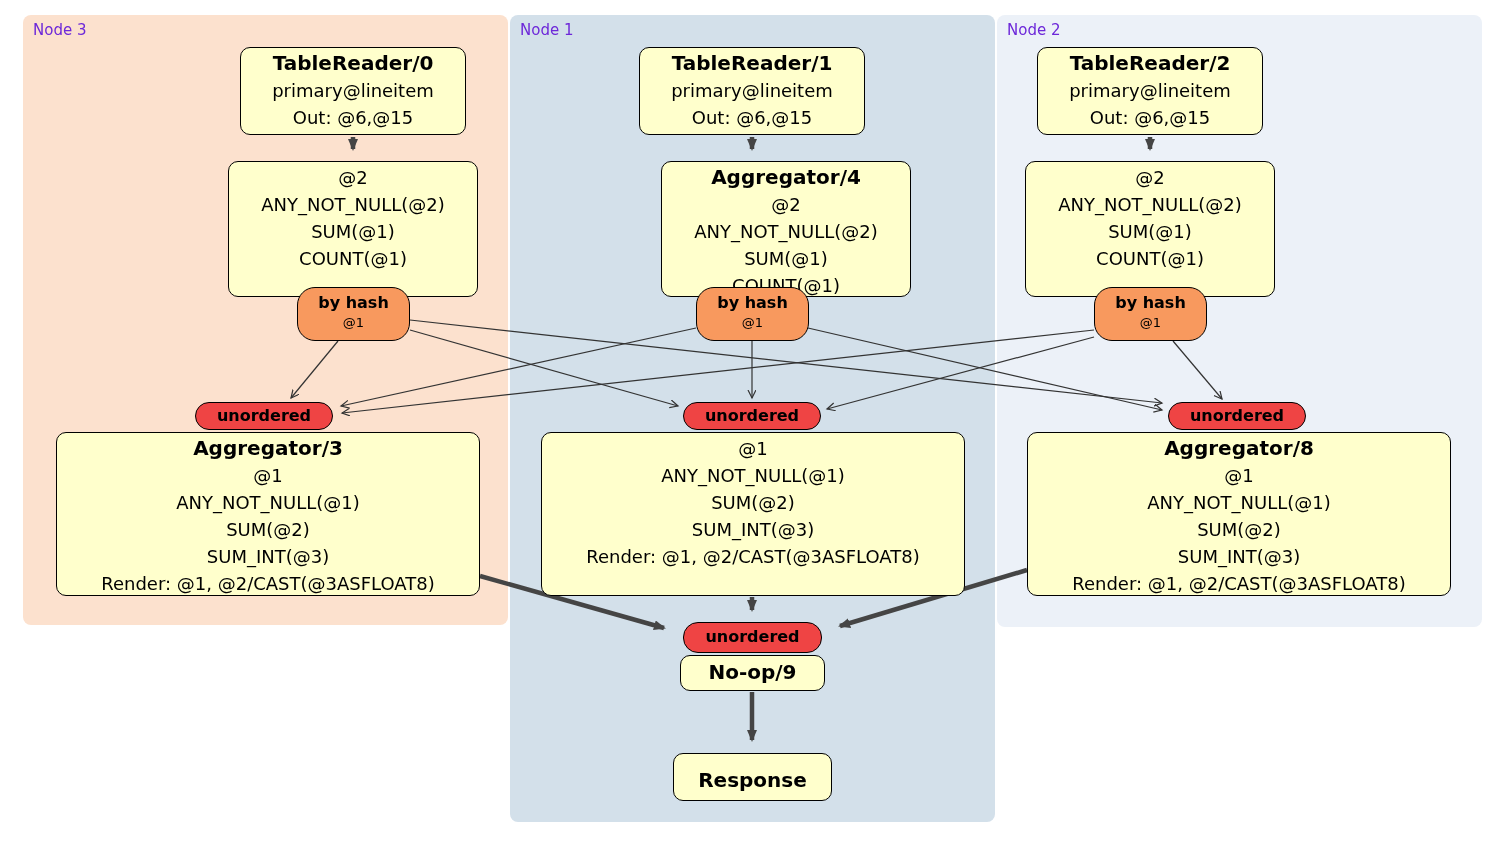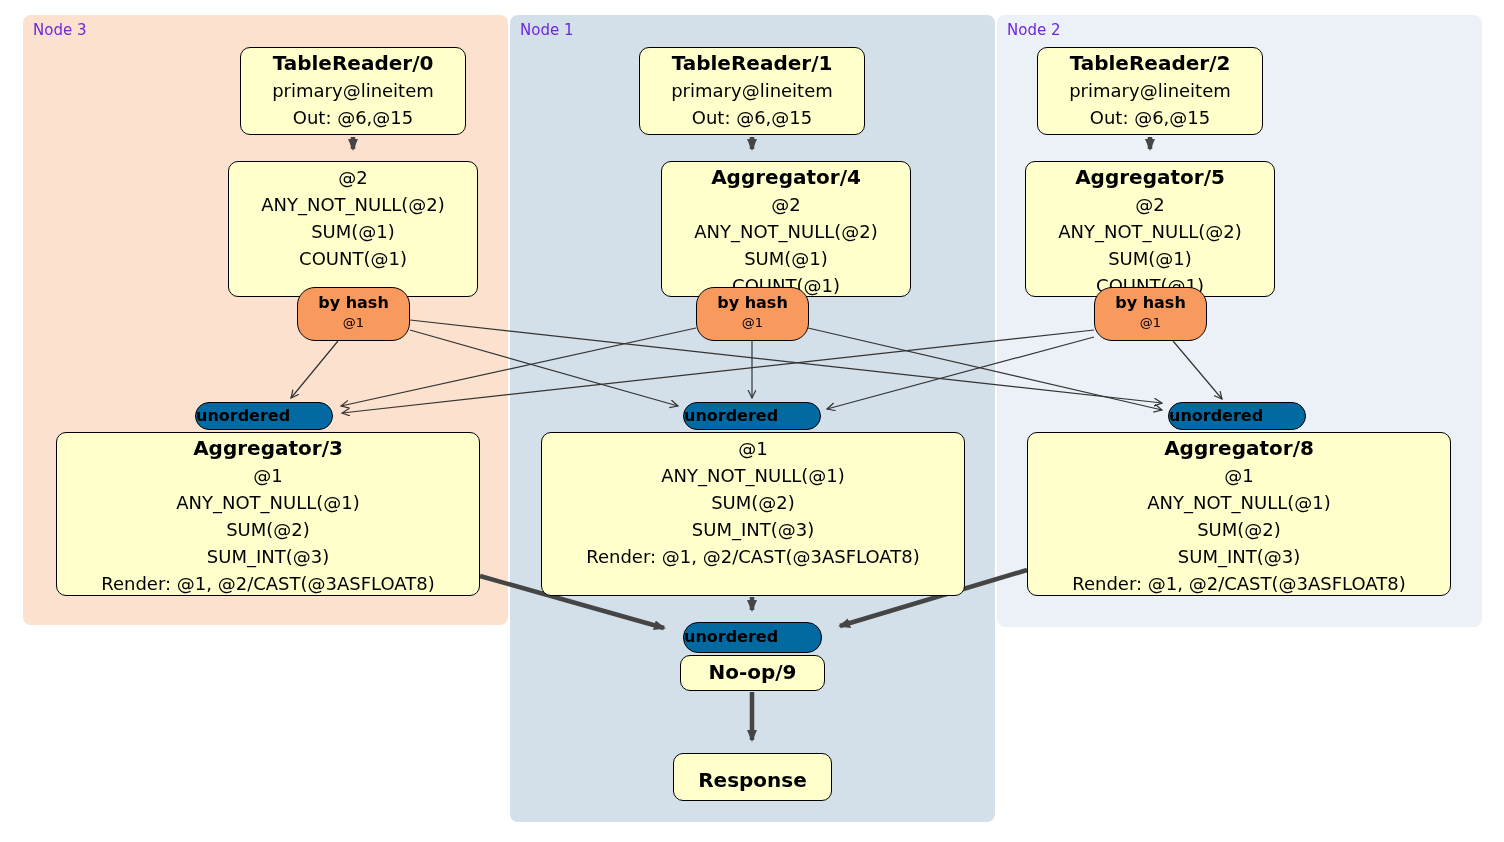--- a/index.html
+++ b/index.html
@@ -68,24 +68,24 @@
     white-space: nowrap;
     text-align: center;
   }
   .router-sub {
     font-size: 13px;
     line-height: 17px;
     white-space: nowrap;
   }
   .sync {
     position: absolute;
-    background: #0369a1;
+    background: #ef4444;
     border: 1.5px solid #000;
     border-radius: 15px;
-    text-align: left;
+    text-align: center;
     font-size: 16px;
     font-weight: bold;
     z-index: 3;
     box-sizing: border-box;
     white-space: nowrap;
   }
 </style>
 </head>
 <body>
 
@@ -181,21 +181,20 @@
     <div class="proc-line">SUM_INT(@3)</div>
     <div class="proc-line">Render: @1, @2/CAST(@3ASFLOAT8)</div>
   </div>
 
   <div class="proc" style="left:1037px; top:47px; width:226px; height:88px;">
     <div class="proc-title">TableReader/2</div>
     <div class="proc-line">primary@lineitem</div>
     <div class="proc-line">Out: @6,@15</div>
   </div>
   <div class="proc" style="left:1025px; top:161px; width:250px; height:136px;">
-    <div class="proc-title">Aggregator/5</div>
     <div class="proc-line">@2</div>
     <div class="proc-line">ANY_NOT_NULL(@2)</div>
     <div class="proc-line">SUM(@1)</div>
     <div class="proc-line">COUNT(@1)</div>
   </div>
   <div class="router" style="left:1094px; top:287px; width:113px; height:54px;">
     <div class="router-title">by hash</div>
     <div class="router-sub">@1</div>
   </div>
   <div class="sync" style="left:1168px; top:402px; width:138px; height:28px; line-height:26px;">unordered</div>

